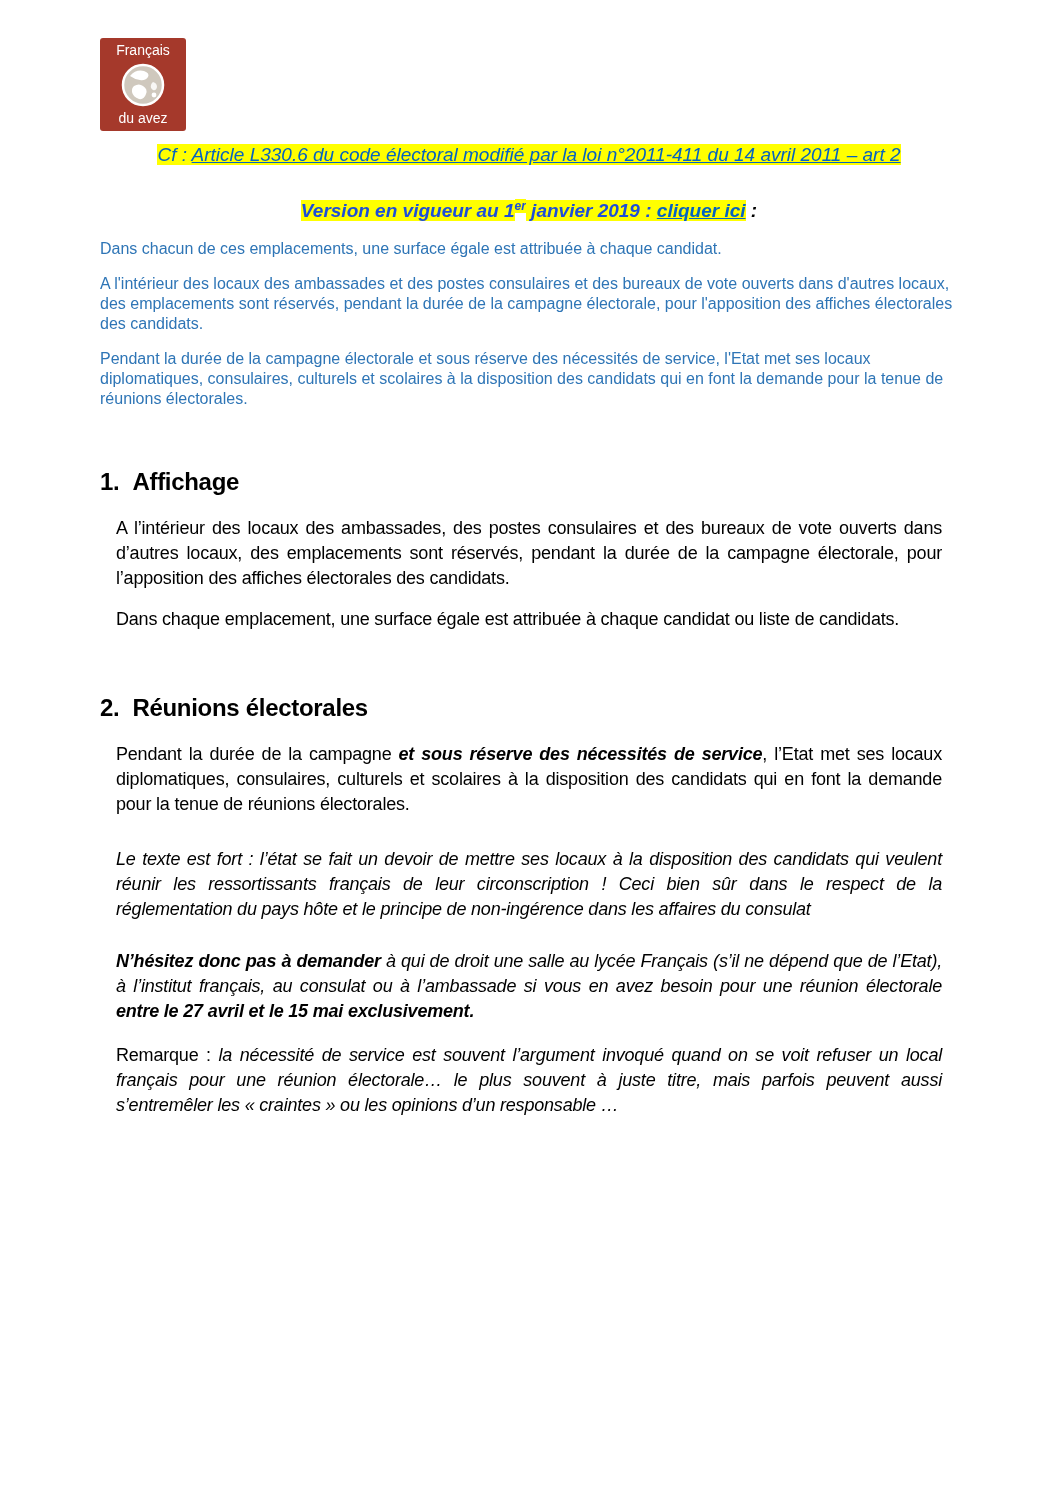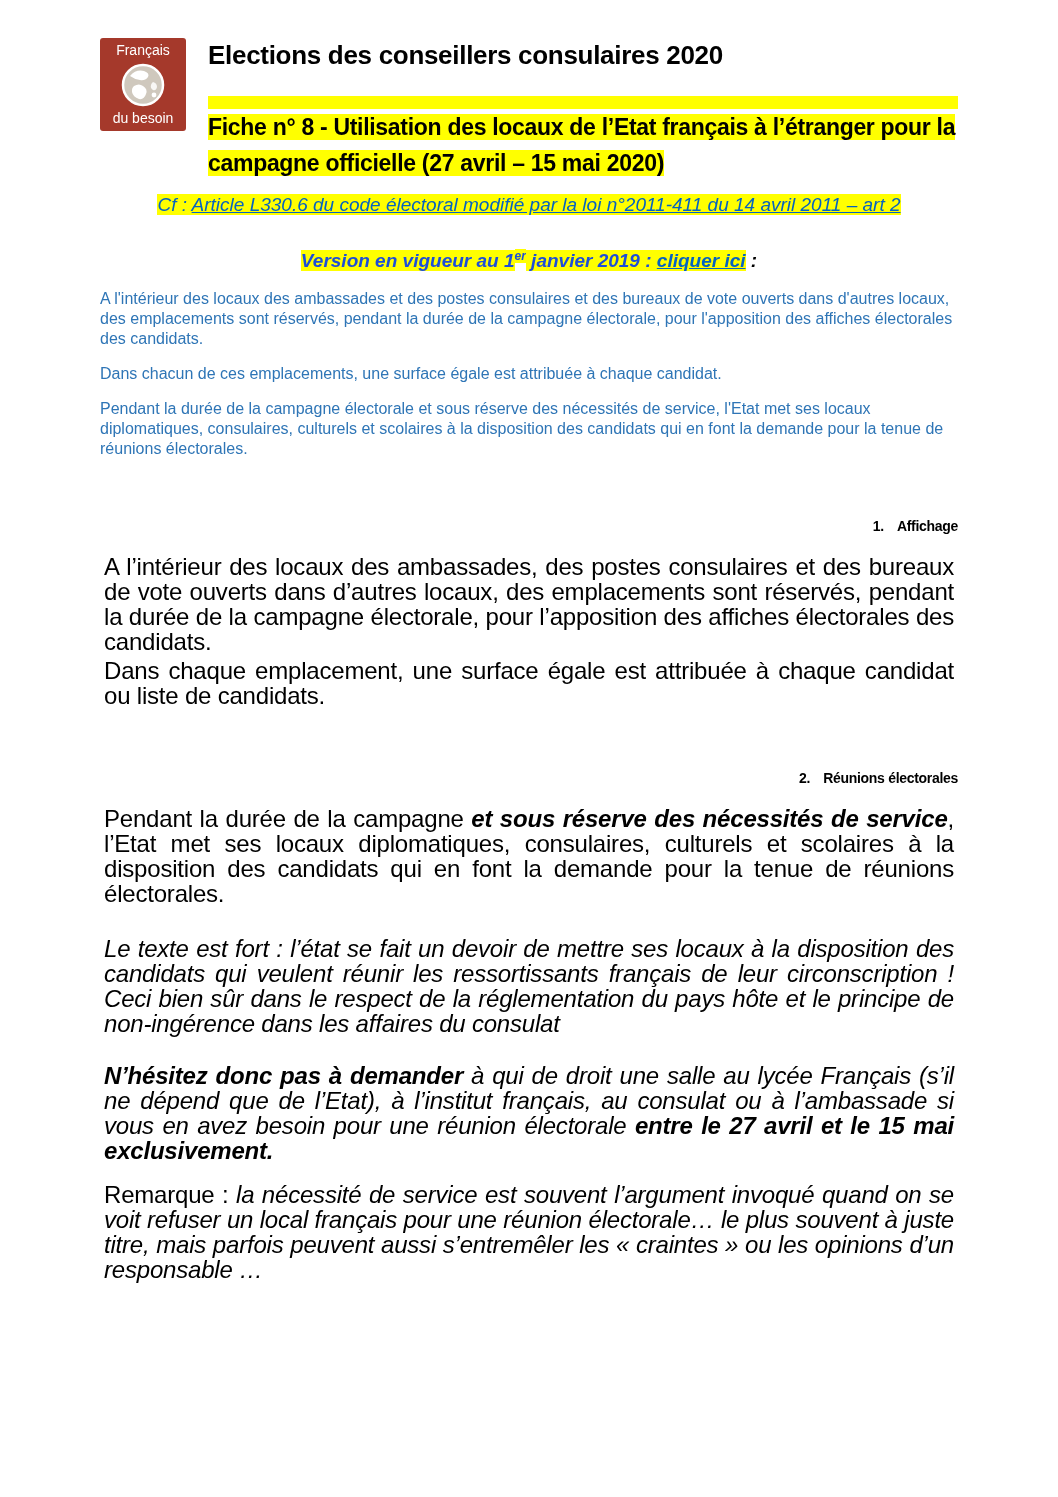--- a/index.html
+++ b/index.html
@@ -30,23 +30,23 @@
   .link{color:#0563C1;}
   .dark{color:#000;}
 
   
   .intro{color:#2E75B6;font-size:16px;line-height:20px;margin-top:13px;}
   .intro p{margin:0 0 15px;}
 
   
   .section-1{margin-top:59px;}
   .section-2{margin-top:62px;}
-  .section h2{font-size:14px;font-weight:bold;margin:0 0 20px;letter-spacing:-0.3px;text-align:right;}
+  .section h2{font-size:24px;font-weight:bold;margin:0 0 20px;letter-spacing:-0.3px;}
   .sec-num{margin-right:13px;}
-  .section p.just{font-size:24px;line-height:25px;text-align:justify;margin:4px;letter-spacing:-0.2px;}
+  .section p.just{font-size:18px;line-height:25px;text-align:justify;margin:16px;letter-spacing:-0.2px;}
   .gap30{margin-top:30px !important;}
   .gap27{margin-top:27px !important;}
   .gap19{margin-top:19px !important;}
   .bi{font-weight:bold;font-style:italic;}
   .it{font-style:italic;}
   .it-p{font-style:italic;}
 
   
   .footer{position:absolute;left:0;right:0;top:1376px;text-align:center;}
   .brand{font-weight:bold;color:#595959;font-size:17px;}
@@ -69,41 +69,31 @@
       <span>Français</span>
       <span class="globe">
         <svg viewBox="0 0 46 46" width="46" height="46">
           <circle cx="23" cy="23" r="20" fill="#cfc8bd" stroke="#ffffff" stroke-width="2.5"></circle>
           <path d="M10 14 q6 -7 14 -5 q6 2 4 6 q-3 4 -8 3 q-6 -1 -10 -4z" fill="#ffffff"></path>
           <path d="M14 24 q5 -3 9 0 q5 3 3 8 q-2 6 -7 5 q-6 -2 -7 -7 q-0.5 -4 2 -6z" fill="#ffffff"></path>
           <path d="M33 20 q4 1 4 5 q-1 4 -4 3 q-3 -2 -2 -5 q0.5 -2 2 -3z" fill="#fff" opacity="0.85"></path>
           <circle cx="34" cy="33" r="2.4" fill="#ffffff"></circle>
         </svg>
       </span>
-      <span>du besoin</span>
-    </div>
-    <div class="header-text">
-      <h1 class="doc-title">Elections des conseillers consulaires 2020</h1>
-      <div class="fiche-block">
-        <div class="hl-strip"></div>
-        <div class="fiche-lines">
-          <span class="hl">Fiche n° 8 - Utilisation des locaux de l’Etat français à l’étranger pour la</span><br>
-          <span class="hl">campagne officielle (27 avril – 15 mai 2020)</span>
-        </div>
-      </div>
+      <span>du avez</span>
     </div>
   </div>
 
   <p class="cf-line"><span class="hl cfblue">Cf : </span><span class="hl cfblue u">Article L330.6 du code électoral modifié par la loi n°2011-411 du 14 avril 2011 – art 2</span></p>
 
   <p class="version-line"><span class="hl navy">Version en vigueur au 1</span><span class="hl navy sup">er</span><span class="hl navy"> janvier 2019 : </span><span class="hl link u">cliquer ici</span><span class="dark"> :</span></p>
 
   <div class="intro">
+    <p>Dans chacun de ces emplacements, une surface égale est attribuée à chaque candidat.</p>
     <p>A l'intérieur des locaux des ambassades et des postes consulaires et des bureaux de vote ouverts dans d'autres locaux, des emplacements sont réservés, pendant la durée de la campagne électorale, pour l'apposition des affiches électorales des candidats.</p>
-    <p>Dans chacun de ces emplacements, une surface égale est attribuée à chaque candidat.</p>
     <p>Pendant la durée de la campagne électorale et sous réserve des nécessités de service, l'Etat met ses locaux diplomatiques, consulaires, culturels et scolaires à la disposition des candidats qui en font la demande pour la tenue de réunions électorales.</p>
   </div>
 
   <div class="section section-1">
     <h2>
       <span class="sec-num">1.</span><span>Affichage</span>
     </h2>
     <p class="just">A l’intérieur des locaux des ambassades, des postes consulaires et des bureaux de vote ouverts dans d’autres locaux, des emplacements sont réservés, pendant la durée de la campagne électorale, pour l’apposition des affiches électorales des candidats.</p>
     <p class="just">Dans chaque emplacement, une surface égale est attribuée à chaque candidat ou liste de candidats.</p>
   </div>

